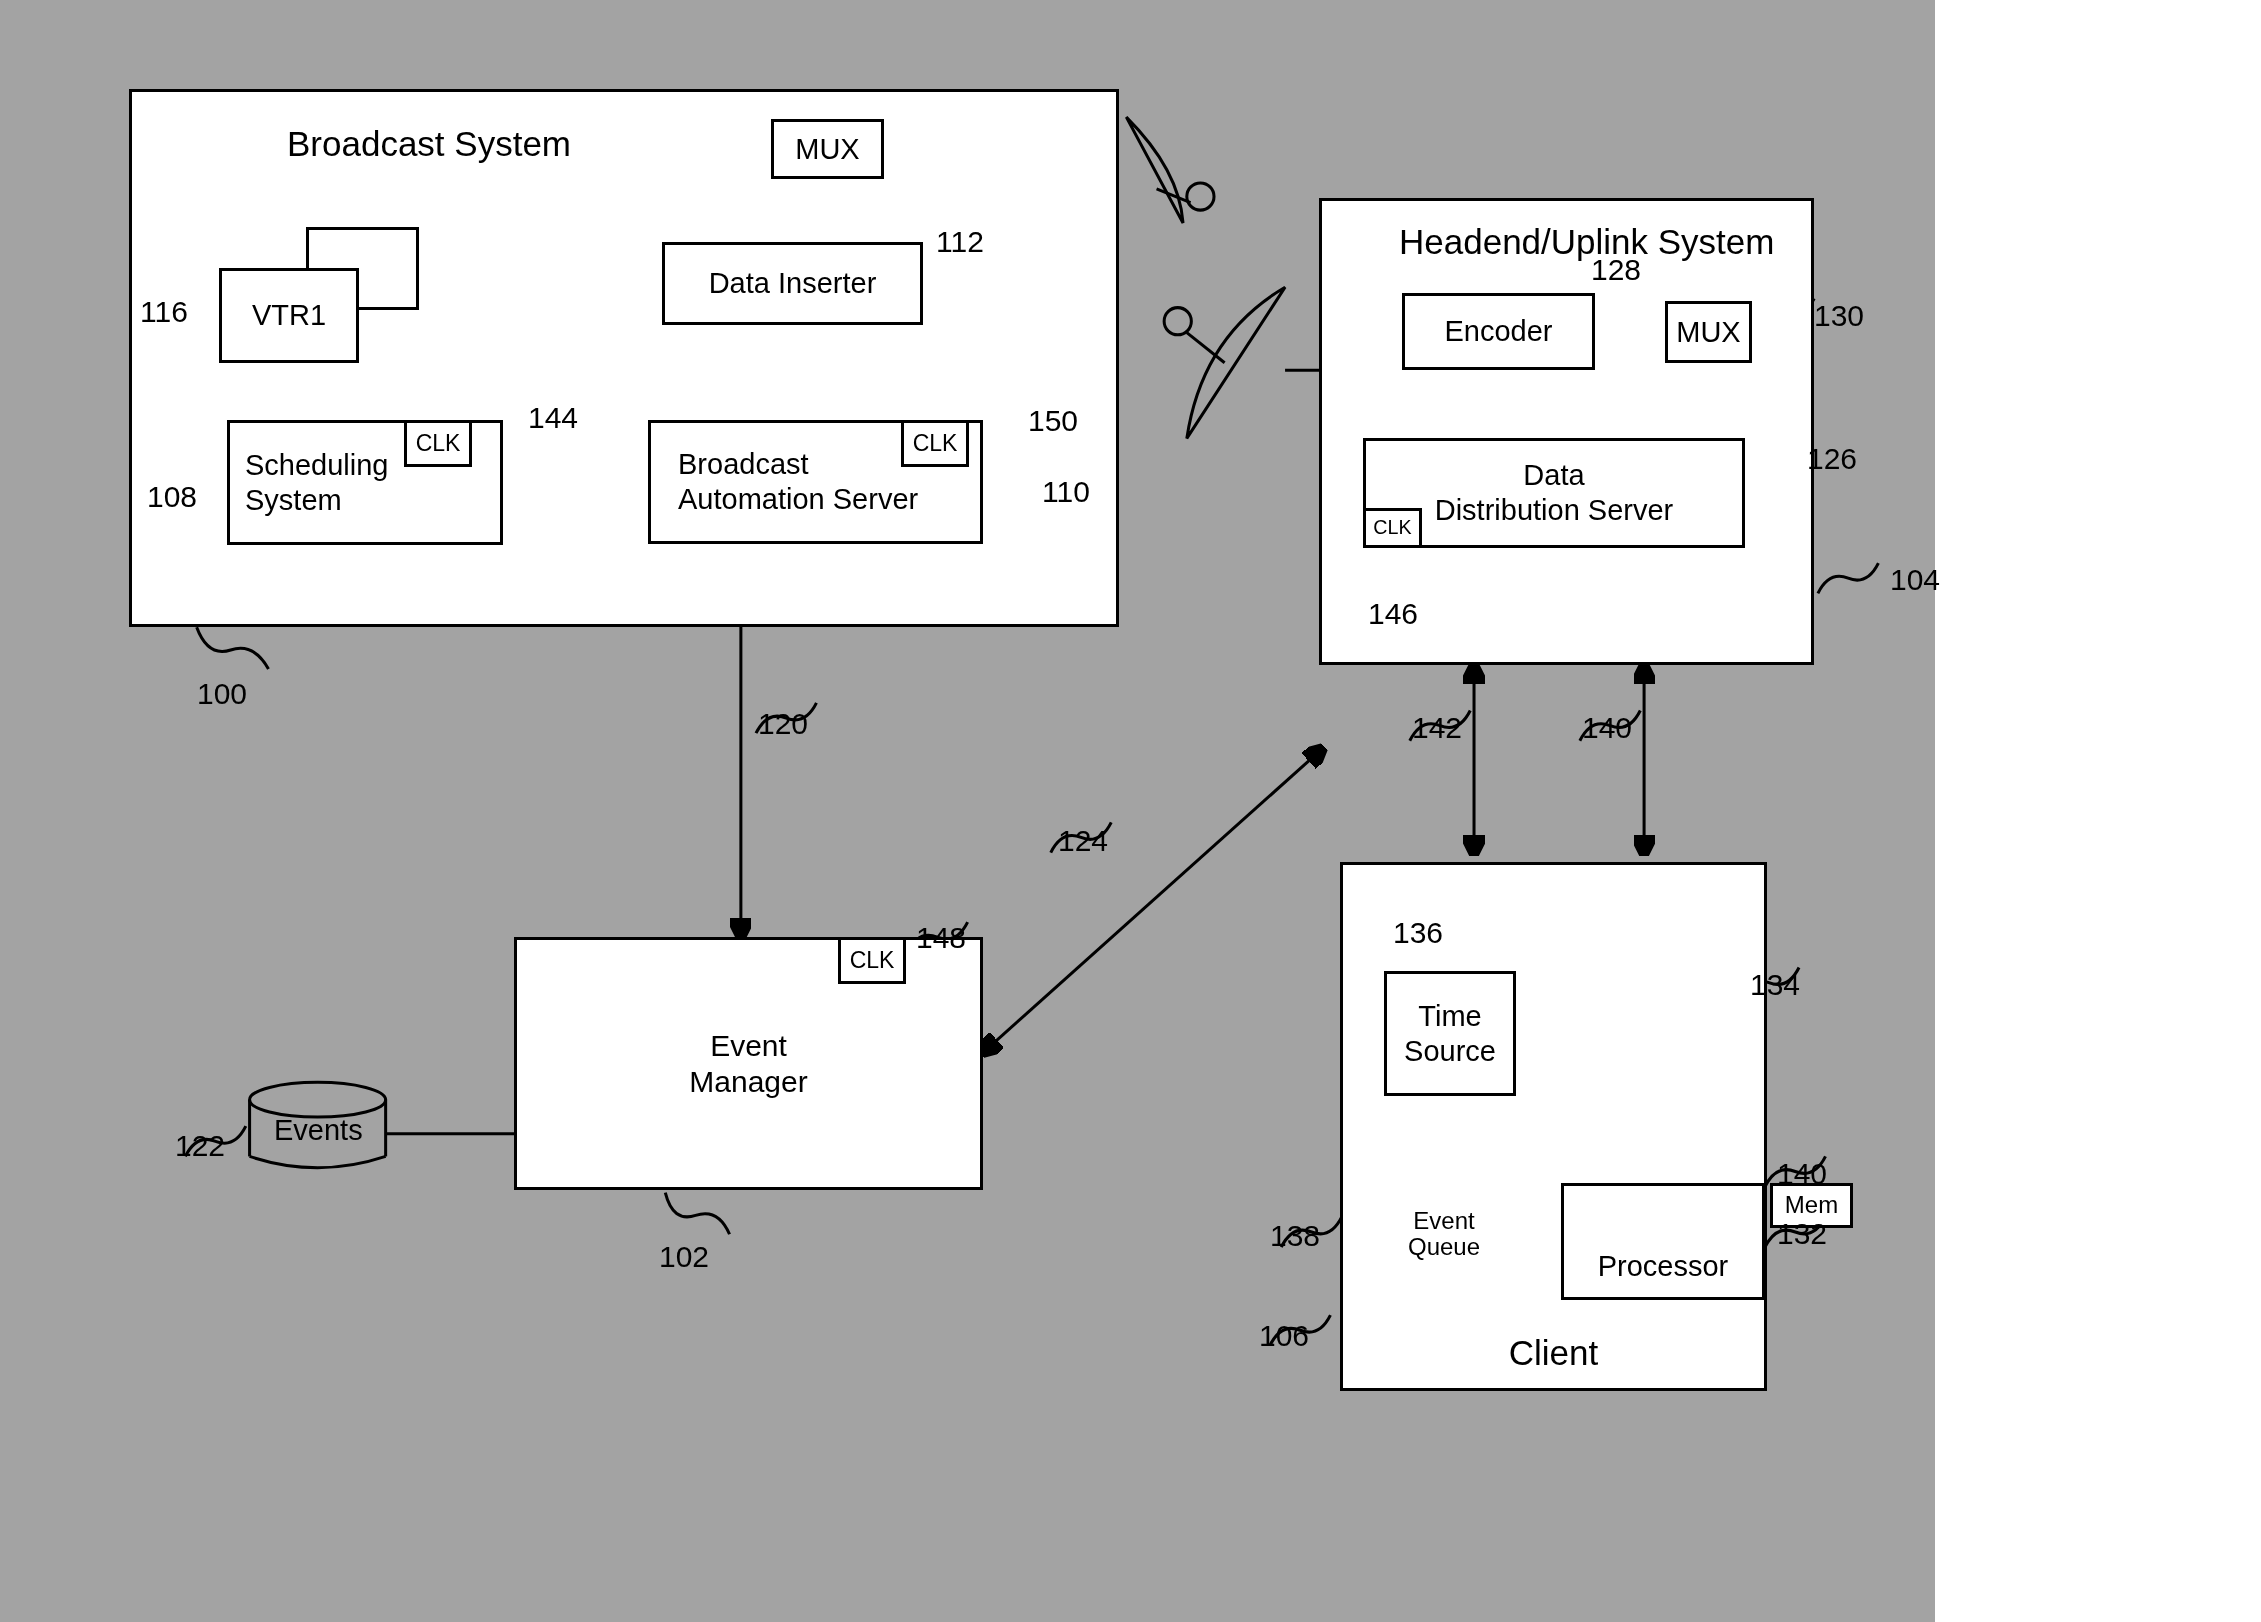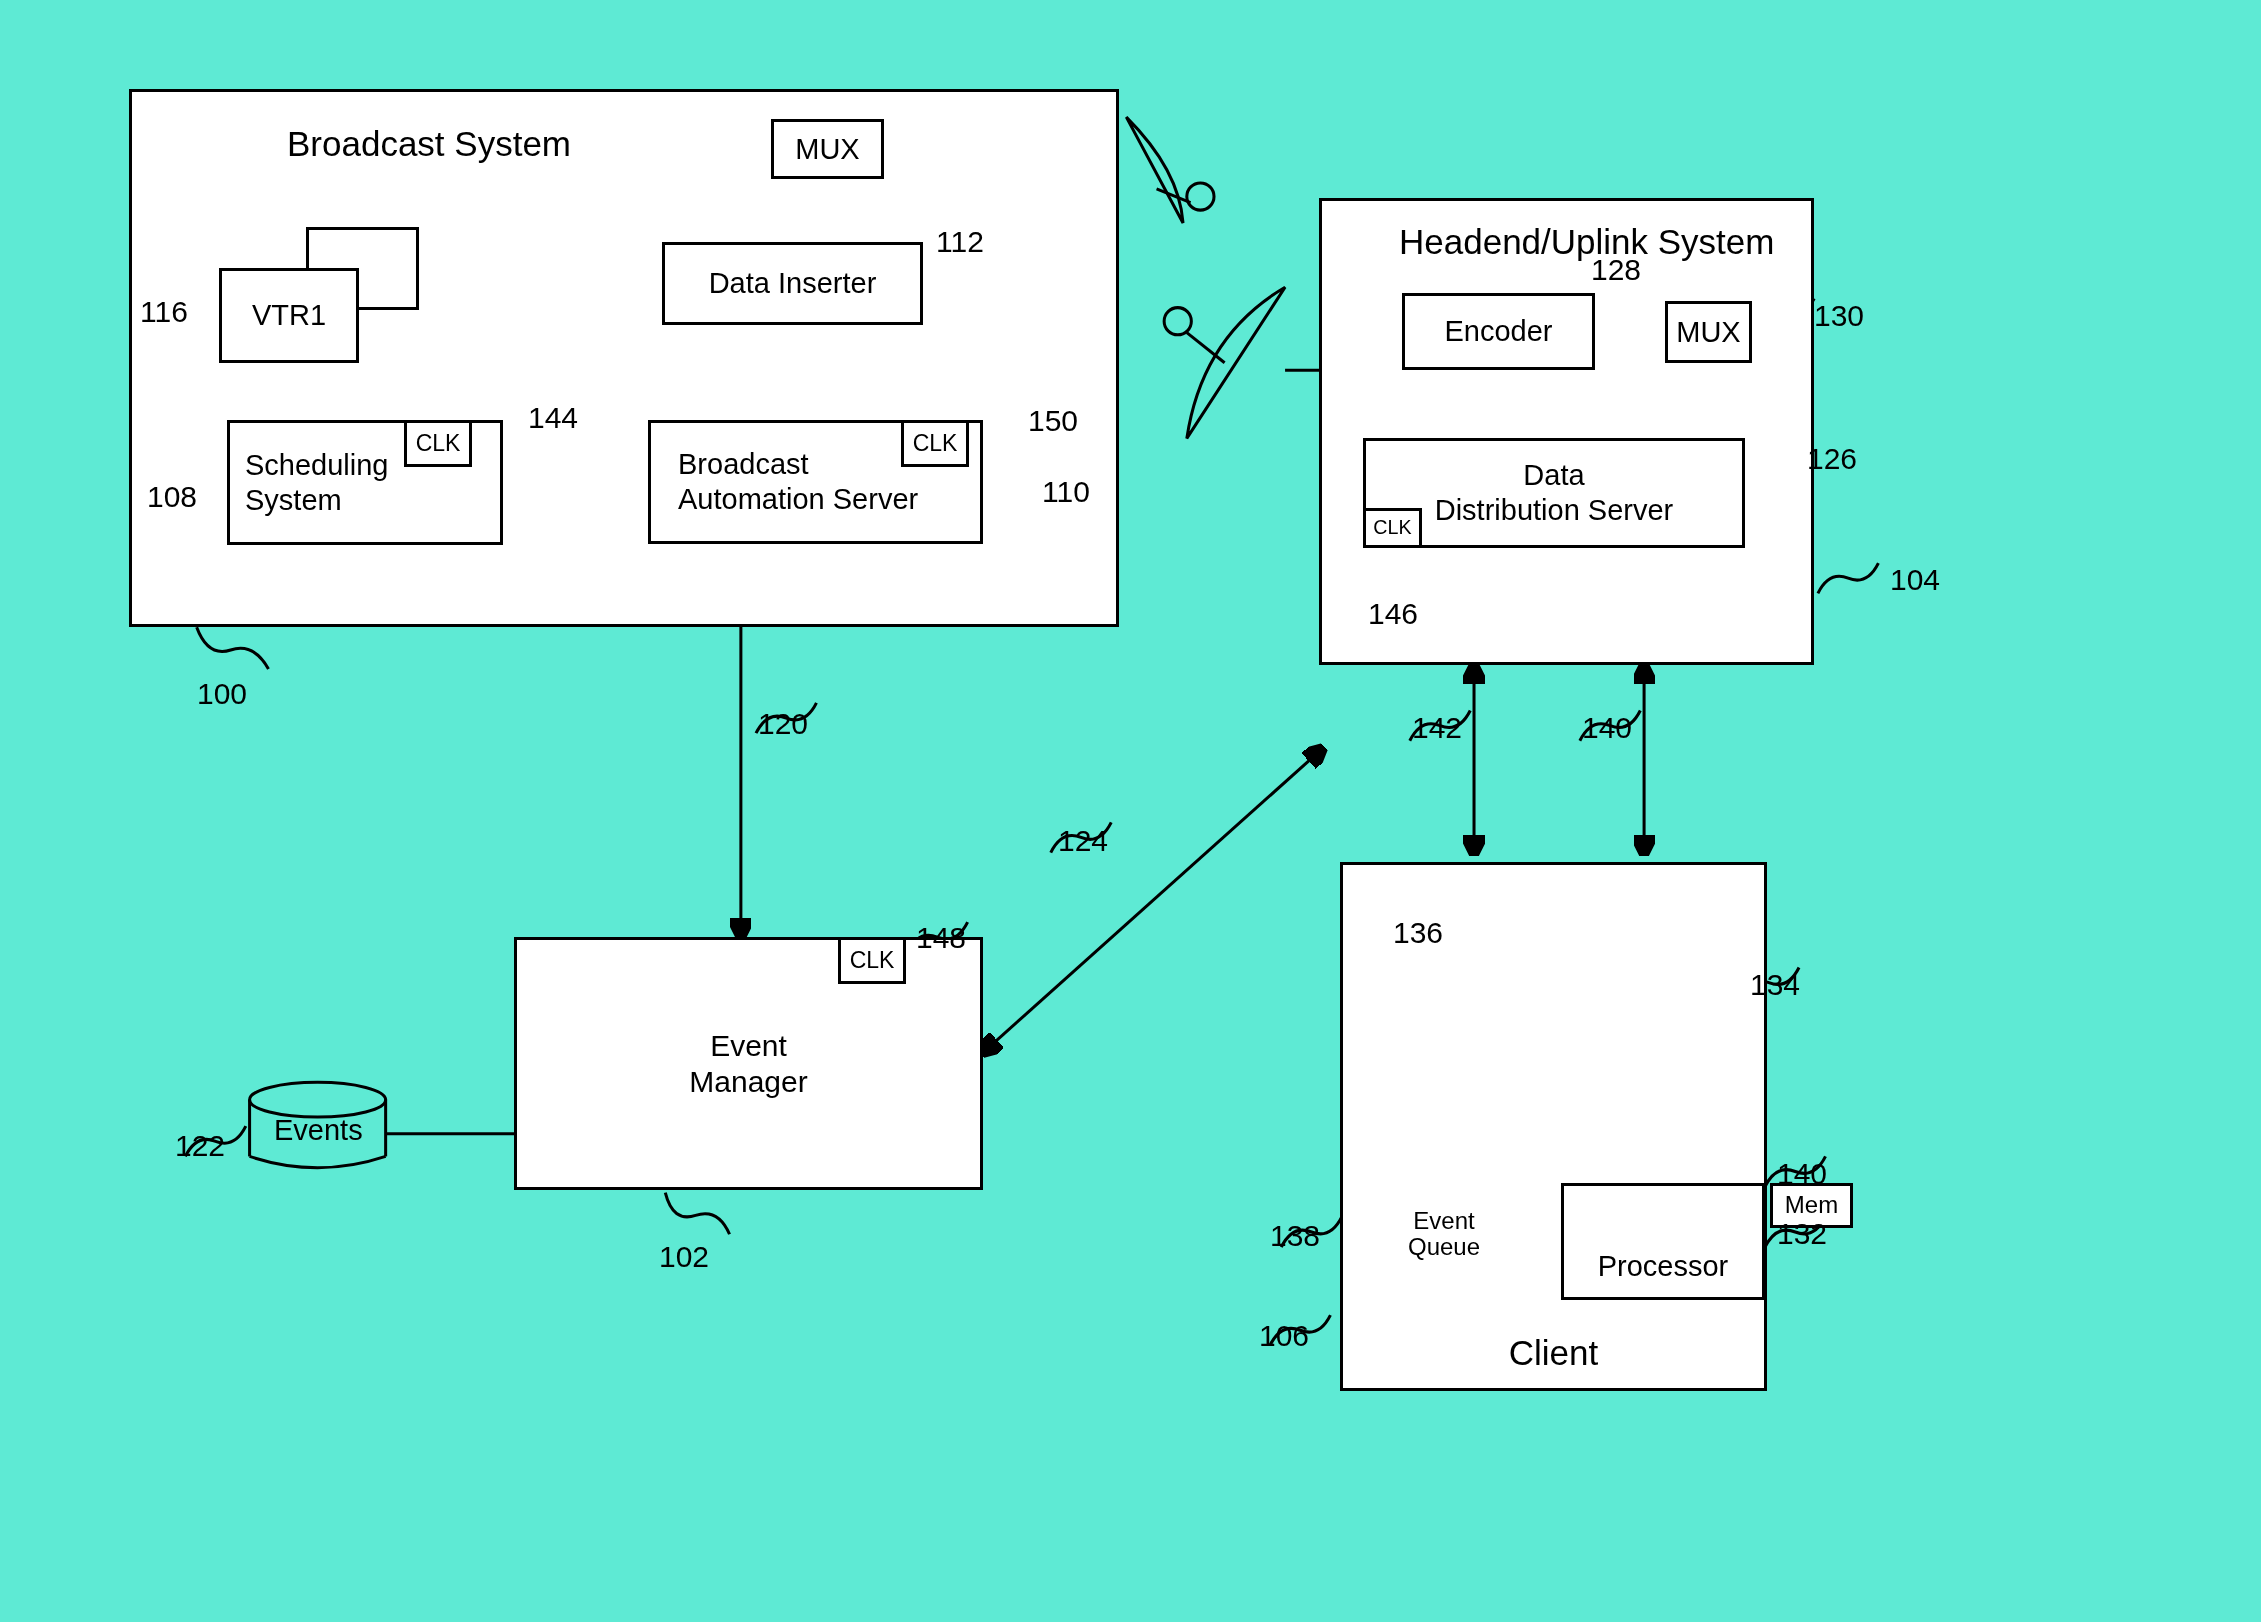--- a/index.html
+++ b/index.html
@@ -4,23 +4,23 @@
 <style>
   html, body {
     margin: 0;
     padding: 0;
     background: #fff;
     font-family: Arial, Helvetica, sans-serif;
     color: #000;
   }
   .canvas {
     position: relative;
-    width: 2261px;
+    width: 1935px;
     height: 1622px;
-    background: #5eead4;
+    background: #a3a3a3;
   }
   .box {
     position: absolute;
     border: 3px solid #000;
     box-sizing: border-box;
     display: flex;
     align-items: center;
     justify-content: center;
     text-align: center;
     background: #fff;
@@ -242,20 +242,24 @@
   <div class="label num" style="left:1368px; top:597px;">146</div>
 
   <div class="label num" style="left:1412px; top:711px;">142</div>
   <div class="label num" style="left:1582px; top:711px;">140</div>
 
   <div class="box" style="left:1340px; top:862px; width:427px; height:529px; align-items:flex-end; padding-bottom:13.6px;">
       <span class="title">Client</span>
     </div>
   <div class="label num" style="left:1259px; top:1319px;">106</div>
 
+  <div class="box block-md" style="left:1384px; top:971px; width:132px; height:125px;">
+      <span style="white-space:pre;">Time
+Source</span>
+    </div>
   <div class="label num" style="left:1393px; top:885px;margin-top:31px;">136</div>
 
   <div class="label num" style="left:1750px; top:968px;">134</div>
 
   <div class="box block-md" style="left:1561px; top:1183px; width:204px; height:117px; align-items:flex-end; padding-bottom:13.6px;">
       <span>Processor</span>
     </div>
   <div class="box block-sm" style="left:1770px; top:1183px; width:83px; height:45px;">
       <span>Mem</span>
     </div>

